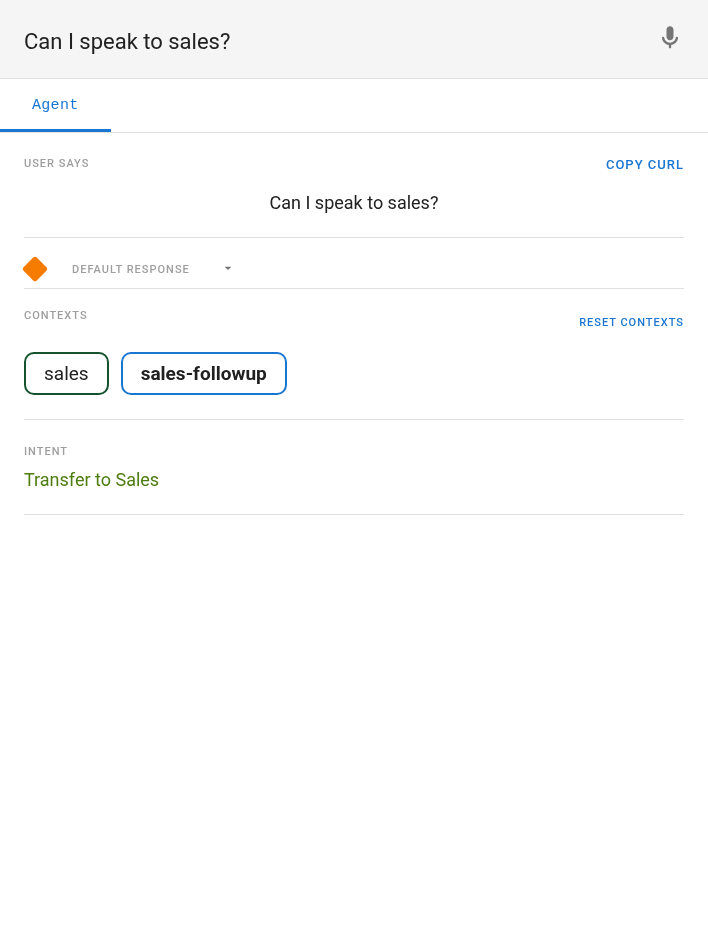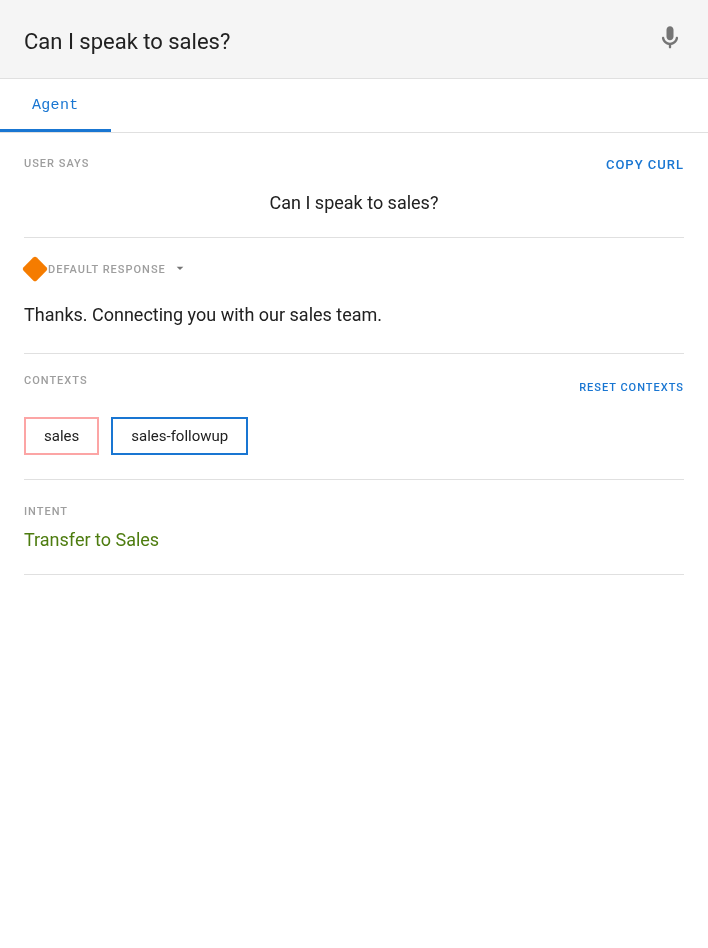--- a/index.html
+++ b/index.html
@@ -125,22 +125,22 @@
     }
 
     
     .response-section {
       padding: 20px 0 0 0;
     }
 
     .response-header {
       display: flex;
       align-items: center;
-      gap: 2px;
-      margin-bottom: 24px;
+      gap: 26px;
+      margin-bottom: 8px;
     }
 
     .agent-icon {
       width: 22px;
       height: 22px;
       display: inline-block;
     }
 
     
     .agent-icon-shape {
@@ -195,31 +195,32 @@
     }
 
     .context-tags {
       display: flex;
       gap: 12px;
       flex-wrap: wrap;
       padding-bottom: 24px;
     }
 
     .context-tag {
-      border: 2px solid #fca5a5;
+      border: 2px solid #14532d;
       color: #212121;
       padding: 8px 18px;
-      font-size: 15px;
-      font-weight: 400;
-      border-radius: 0;
+      font-size: 19px;
+      font-weight: 400;
+      border-radius: 10px;
       cursor: default;
     }
 
     .context-tag.blue-border {
       border-color: #1976d2;
+      font-weight: bold;
     }
 
     
     .intent-section {
       padding: 20px 0 0 0;
     }
 
     .intent-link {
       font-size: 18px;
       color: #4d7c0f;
@@ -263,21 +264,20 @@
       <div class="agent-icon">
         <div class="agent-icon-shape"></div>
       </div>
       <span class="response-label">DEFAULT RESPONSE</span>
       <span class="dropdown-icon">
         <svg xmlns="http://www.w3.org/2000/svg" width="16" height="16" viewBox="0 0 24 24" fill="#757575">
           <path d="M7 10l5 5 5-5z"></path>
         </svg>
       </span>
     </div>
-    <div class="response-text">Thanks. Connecting you with our sales team.</div>
   </div>
 
   <hr class="divider">
 
   <div class="contexts-section">
     <div class="contexts-row">
       <span class="section-label">CONTEXTS</span>
       <span class="reset-contexts-btn">RESET CONTEXTS</span>
     </div>
     <div class="context-tags">

